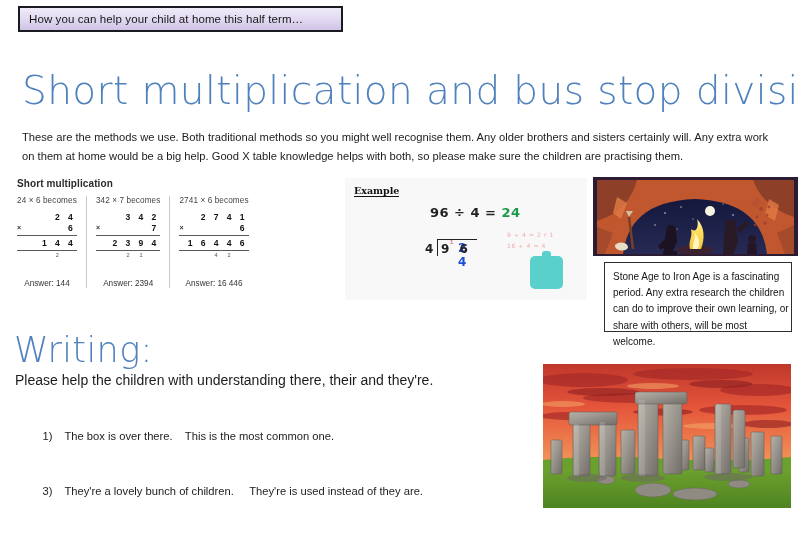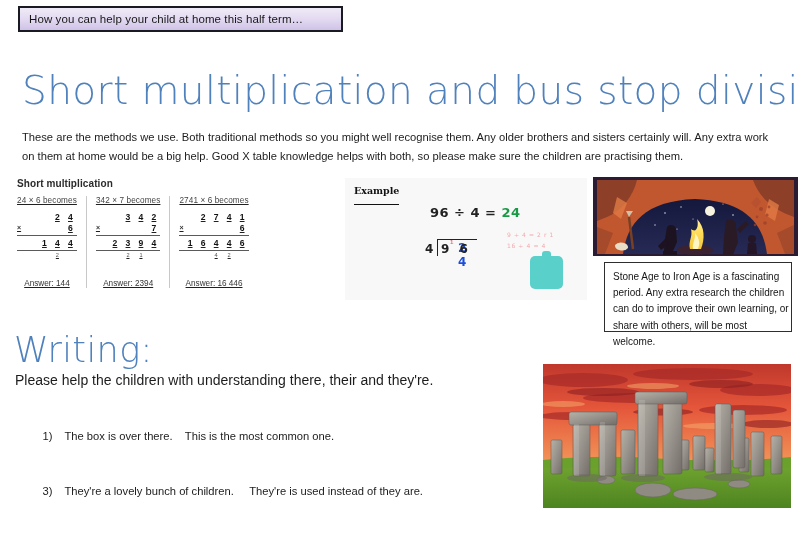--- a/index.html
+++ b/index.html
@@ -86,21 +86,20 @@
   }
   #mult-examples {
     display: flex;
     align-items: flex-start;
     height: 80px;
   }
   .mult-example {
     padding: 0 9px;
     box-sizing: border-box;
     position: relative;
-    text-decoration: underline;
   }
   .mult-example + .mult-example {
     border-left: 1px solid #c9c9c9;
   }
   .mult-example:first-child { padding-left: 0; }
   .mult-caption {
     font-size: 8.2px;
     color: #444;
     margin-bottom: 6px;
     white-space: nowrap;
@@ -165,21 +164,21 @@
   }
   #example-label {
     position: absolute;
     left: 9px;
     top: 7px;
     font-family: "DejaVu Serif", serif;
     font-weight: bold;
     font-size: 9.5px;
     color: #111;
     border-bottom: 1px solid #111;
-    padding-bottom: 8px;
+    padding-bottom: 0px;
   }
   #division-statement {
     position: absolute;
     left: 85px;
     top: 27px;
     font-family: "DejaVu Sans", sans-serif;
     font-size: 13px;
     font-weight: bold;
     color: #222;
     letter-spacing: 0.5px;

